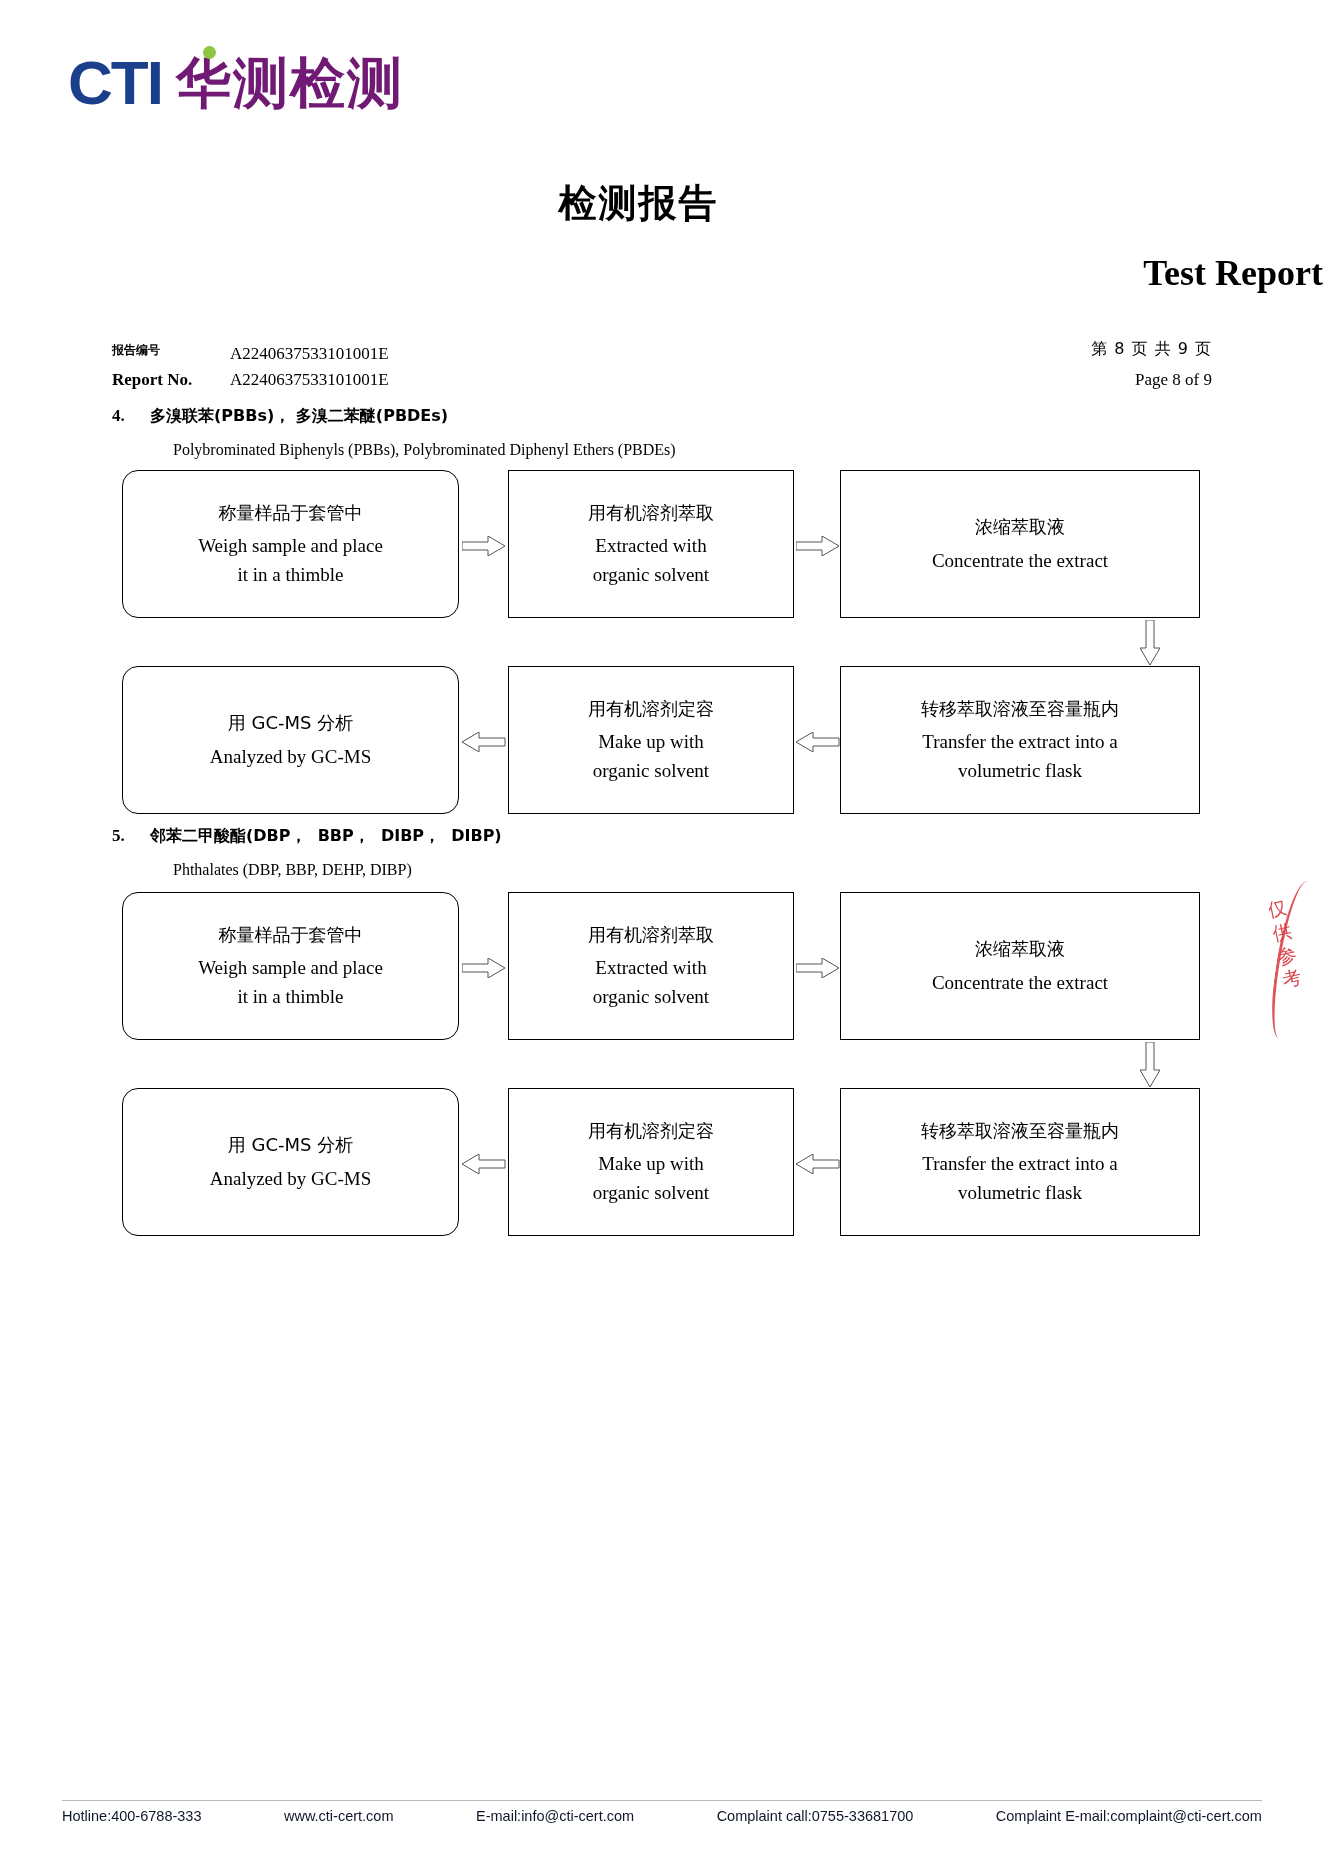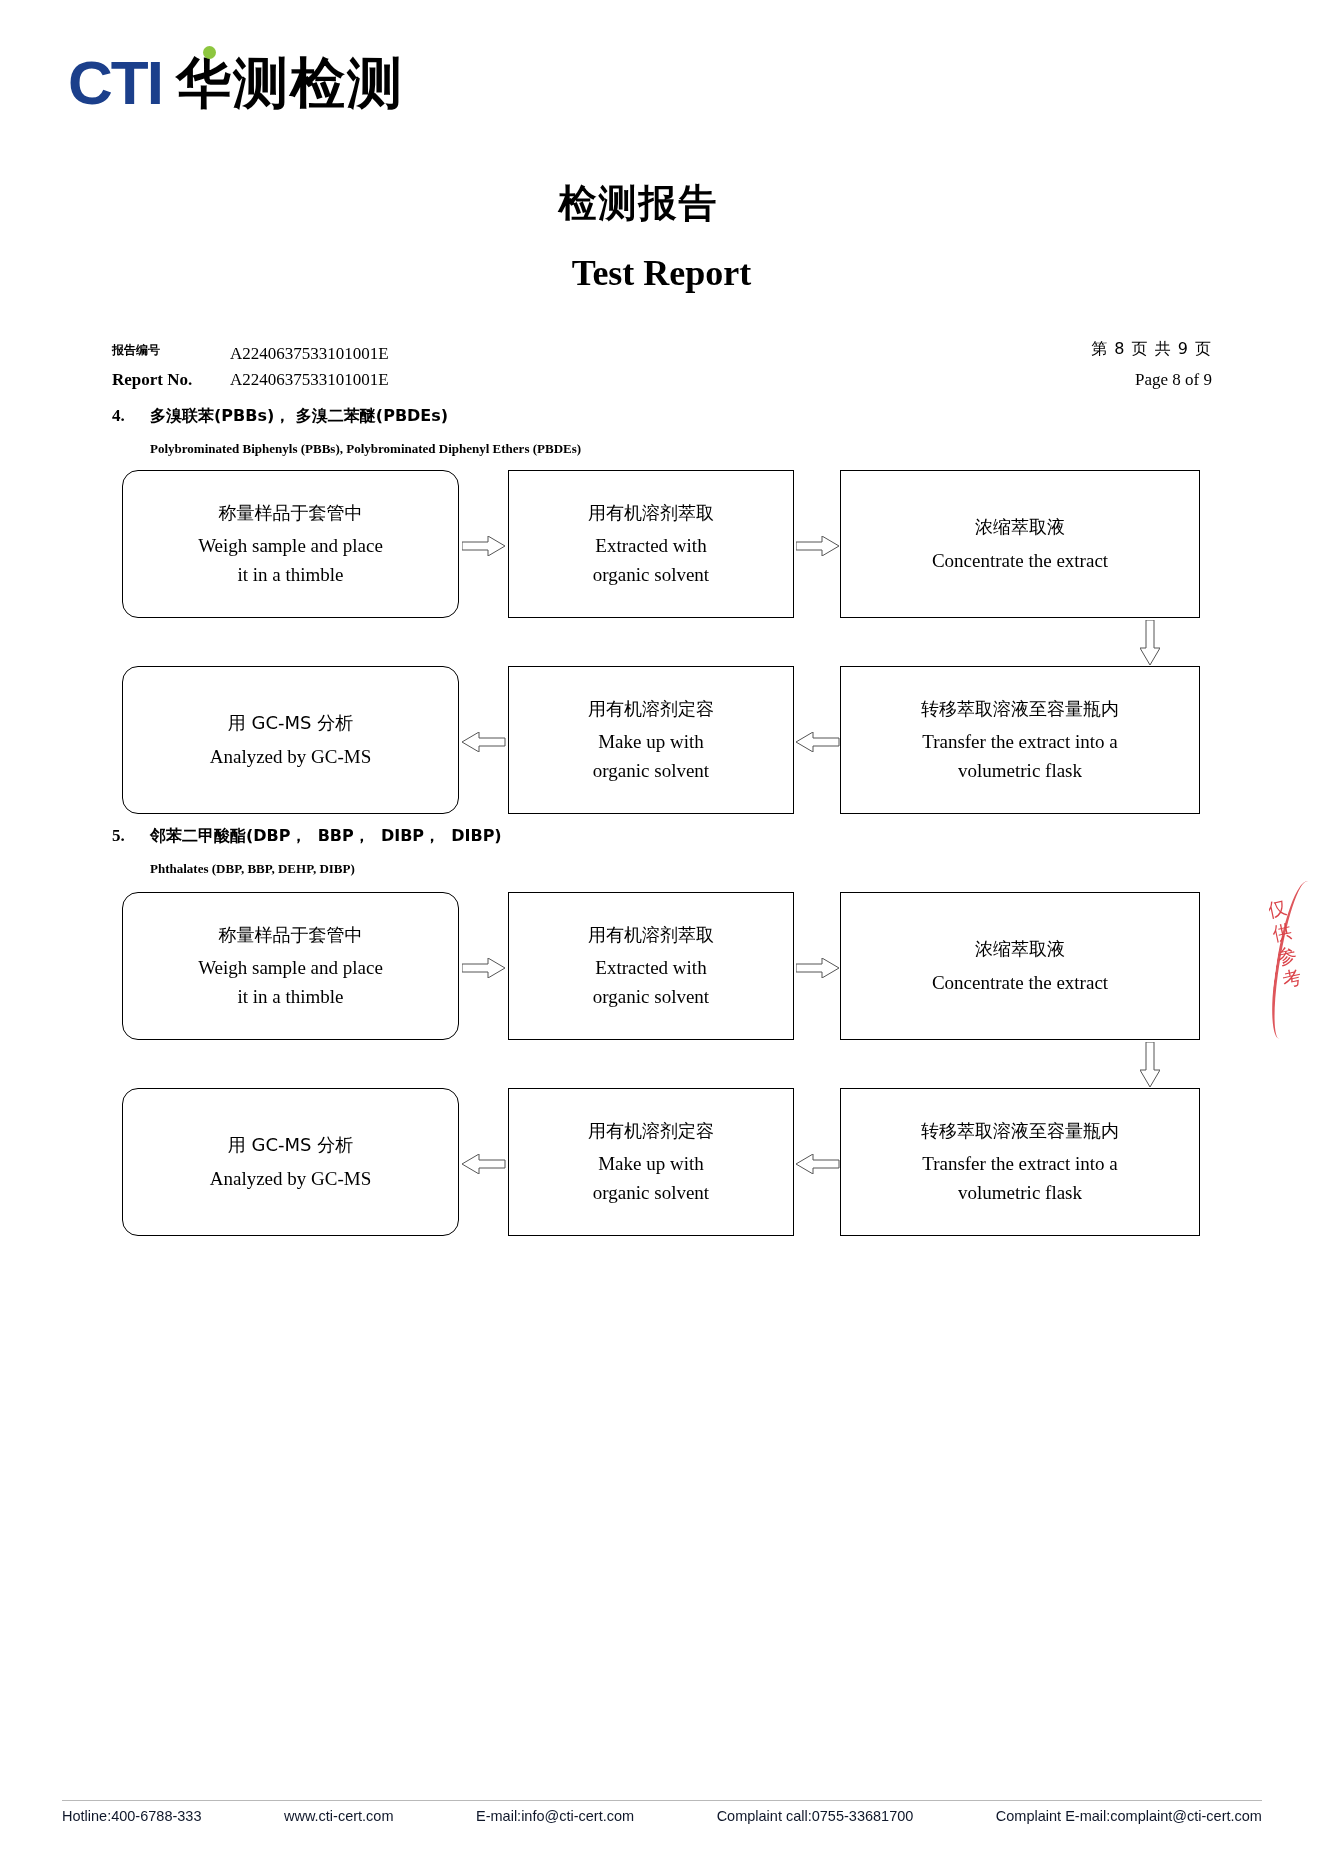--- a/index.html
+++ b/index.html
@@ -29,21 +29,21 @@
     font-weight: bold;
     font-size: 62px;
     letter-spacing: -2px;
     color: #1b3f8b;
     line-height: 1;
   }
   .logo-cn {
     font-family: "DejaVu Sans", sans-serif;
     font-weight: bold;
     font-size: 55px;
-    color: #000000;
+    color: #701a75;
     line-height: 1;
     margin-left: 14px;
     letter-spacing: 2px;
     text-align: center;
   }
   .logo-dot {
     position: absolute;
     left: 203px;
     top: 46px;
     width: 13px;
@@ -62,21 +62,21 @@
     font-family: "DejaVu Sans", sans-serif;
     font-weight: bold;
     font-size: 38px;
     letter-spacing: 2px;
   }
   .title-en {
     position: absolute;
     top: 252px;
     left: 0;
     width: 1323px;
-    text-align: center;
+    text-align: right;
     font-family: "Liberation Serif", serif;
     font-weight: bold;
     font-size: 36px;
   }
 
   
   .meta {
     position: absolute;
     left: 112px;
     top: 337px;
@@ -127,22 +127,23 @@
   }
   .section-num {
     position: absolute;
     font-family: "Liberation Serif", serif;
     font-weight: bold;
     font-size: 17px;
   }
   .section-en {
     position: absolute;
     font-family: "Liberation Serif", serif;
-    font-weight: bold;
-    font-size: 13px;
+    font-weight: normal;
+    font-size: 16px;
+    margin-left: 23px;
   }
 
   
   .flow {
     position: absolute;
     left: 122px;
     width: 1078px;
   }
   .flow-row {
     position: relative;

